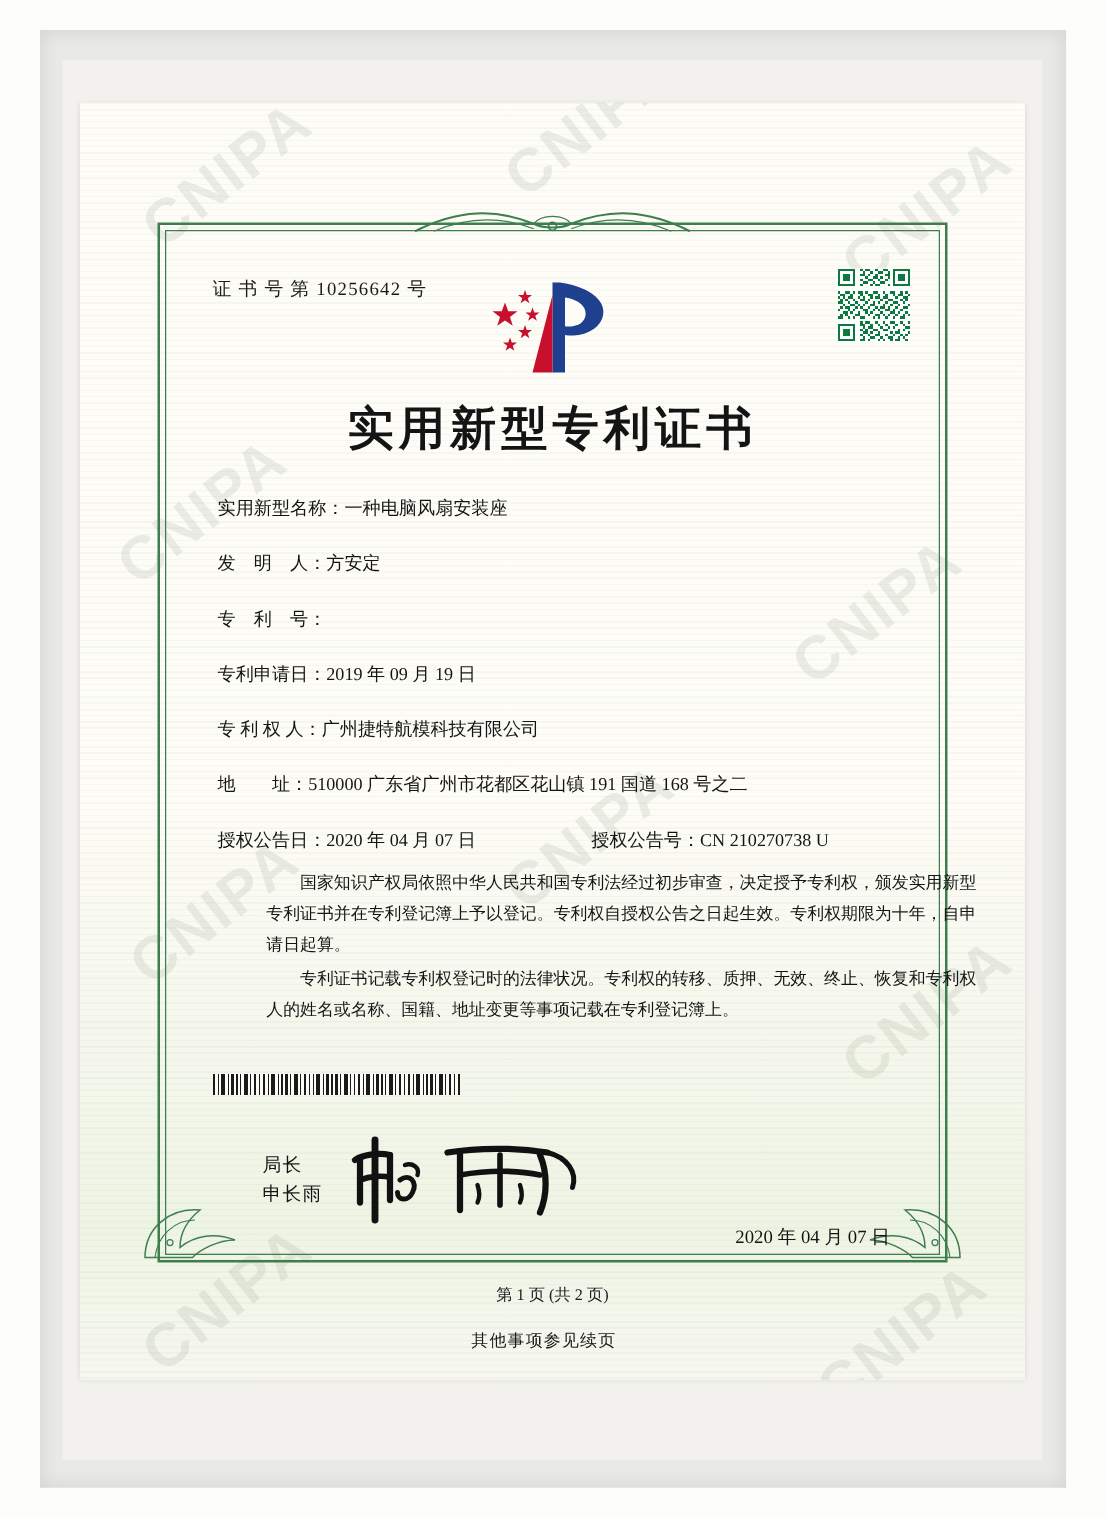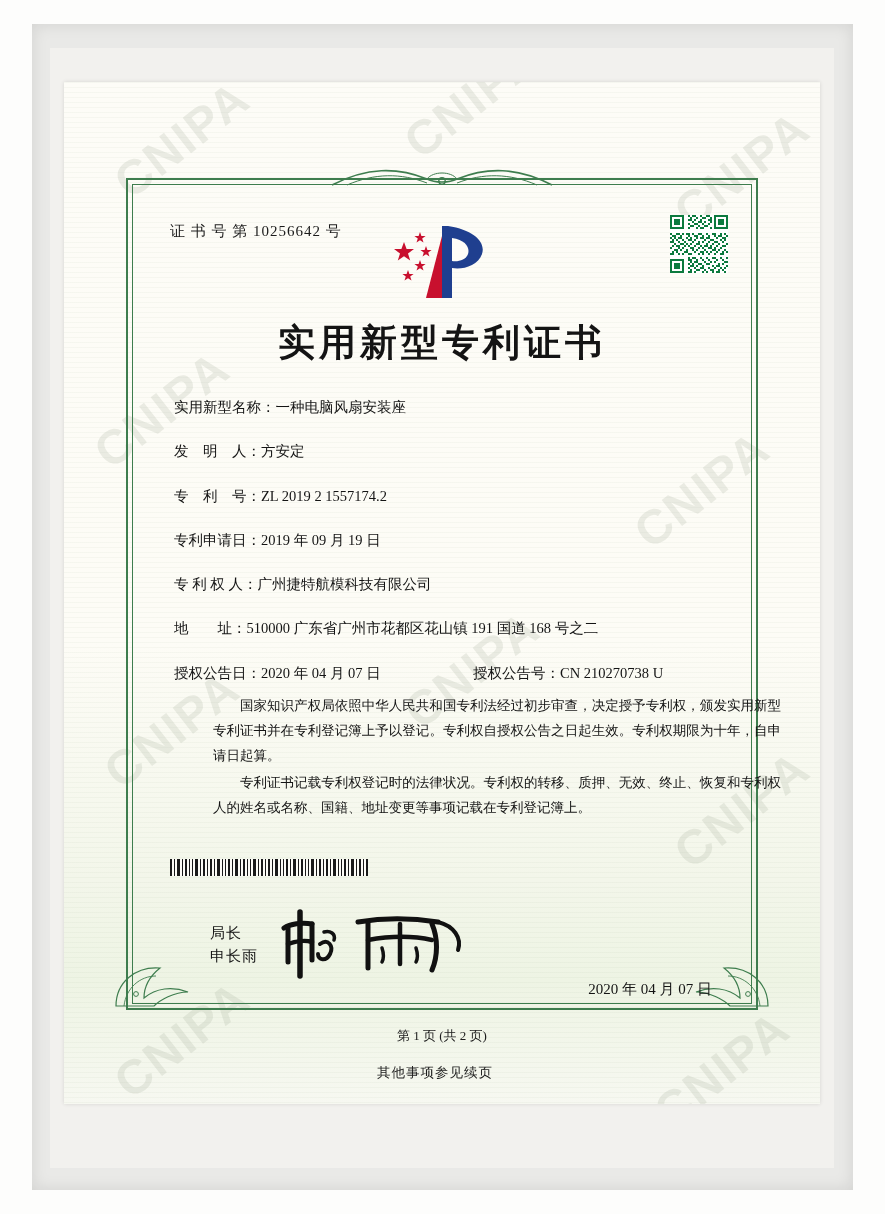--- a/index.html
+++ b/index.html
@@ -534,21 +534,20 @@
         <div class="field-row">
           <span class="field-label">实用新型名称：</span>
           <span class="field-value">一种电脑风扇安装座</span>
         </div>
         <div class="field-row">
           <span class="field-label">发    明    人：</span>
           <span class="field-value">方安定</span>
         </div>
         <div class="field-row">
           <span class="field-label">专    利    号：</span>
-          <span class="field-value">ZL 2019 2 1557174.2</span>
         </div>
         <div class="field-row">
           <span class="field-label">专利申请日：</span>
           <span class="field-value">2019 年 09 月 19 日</span>
         </div>
         <div class="field-row">
           <span class="field-label">专 利 权 人：</span>
           <span class="field-value">广州捷特航模科技有限公司</span>
         </div>
         <div class="field-row">

